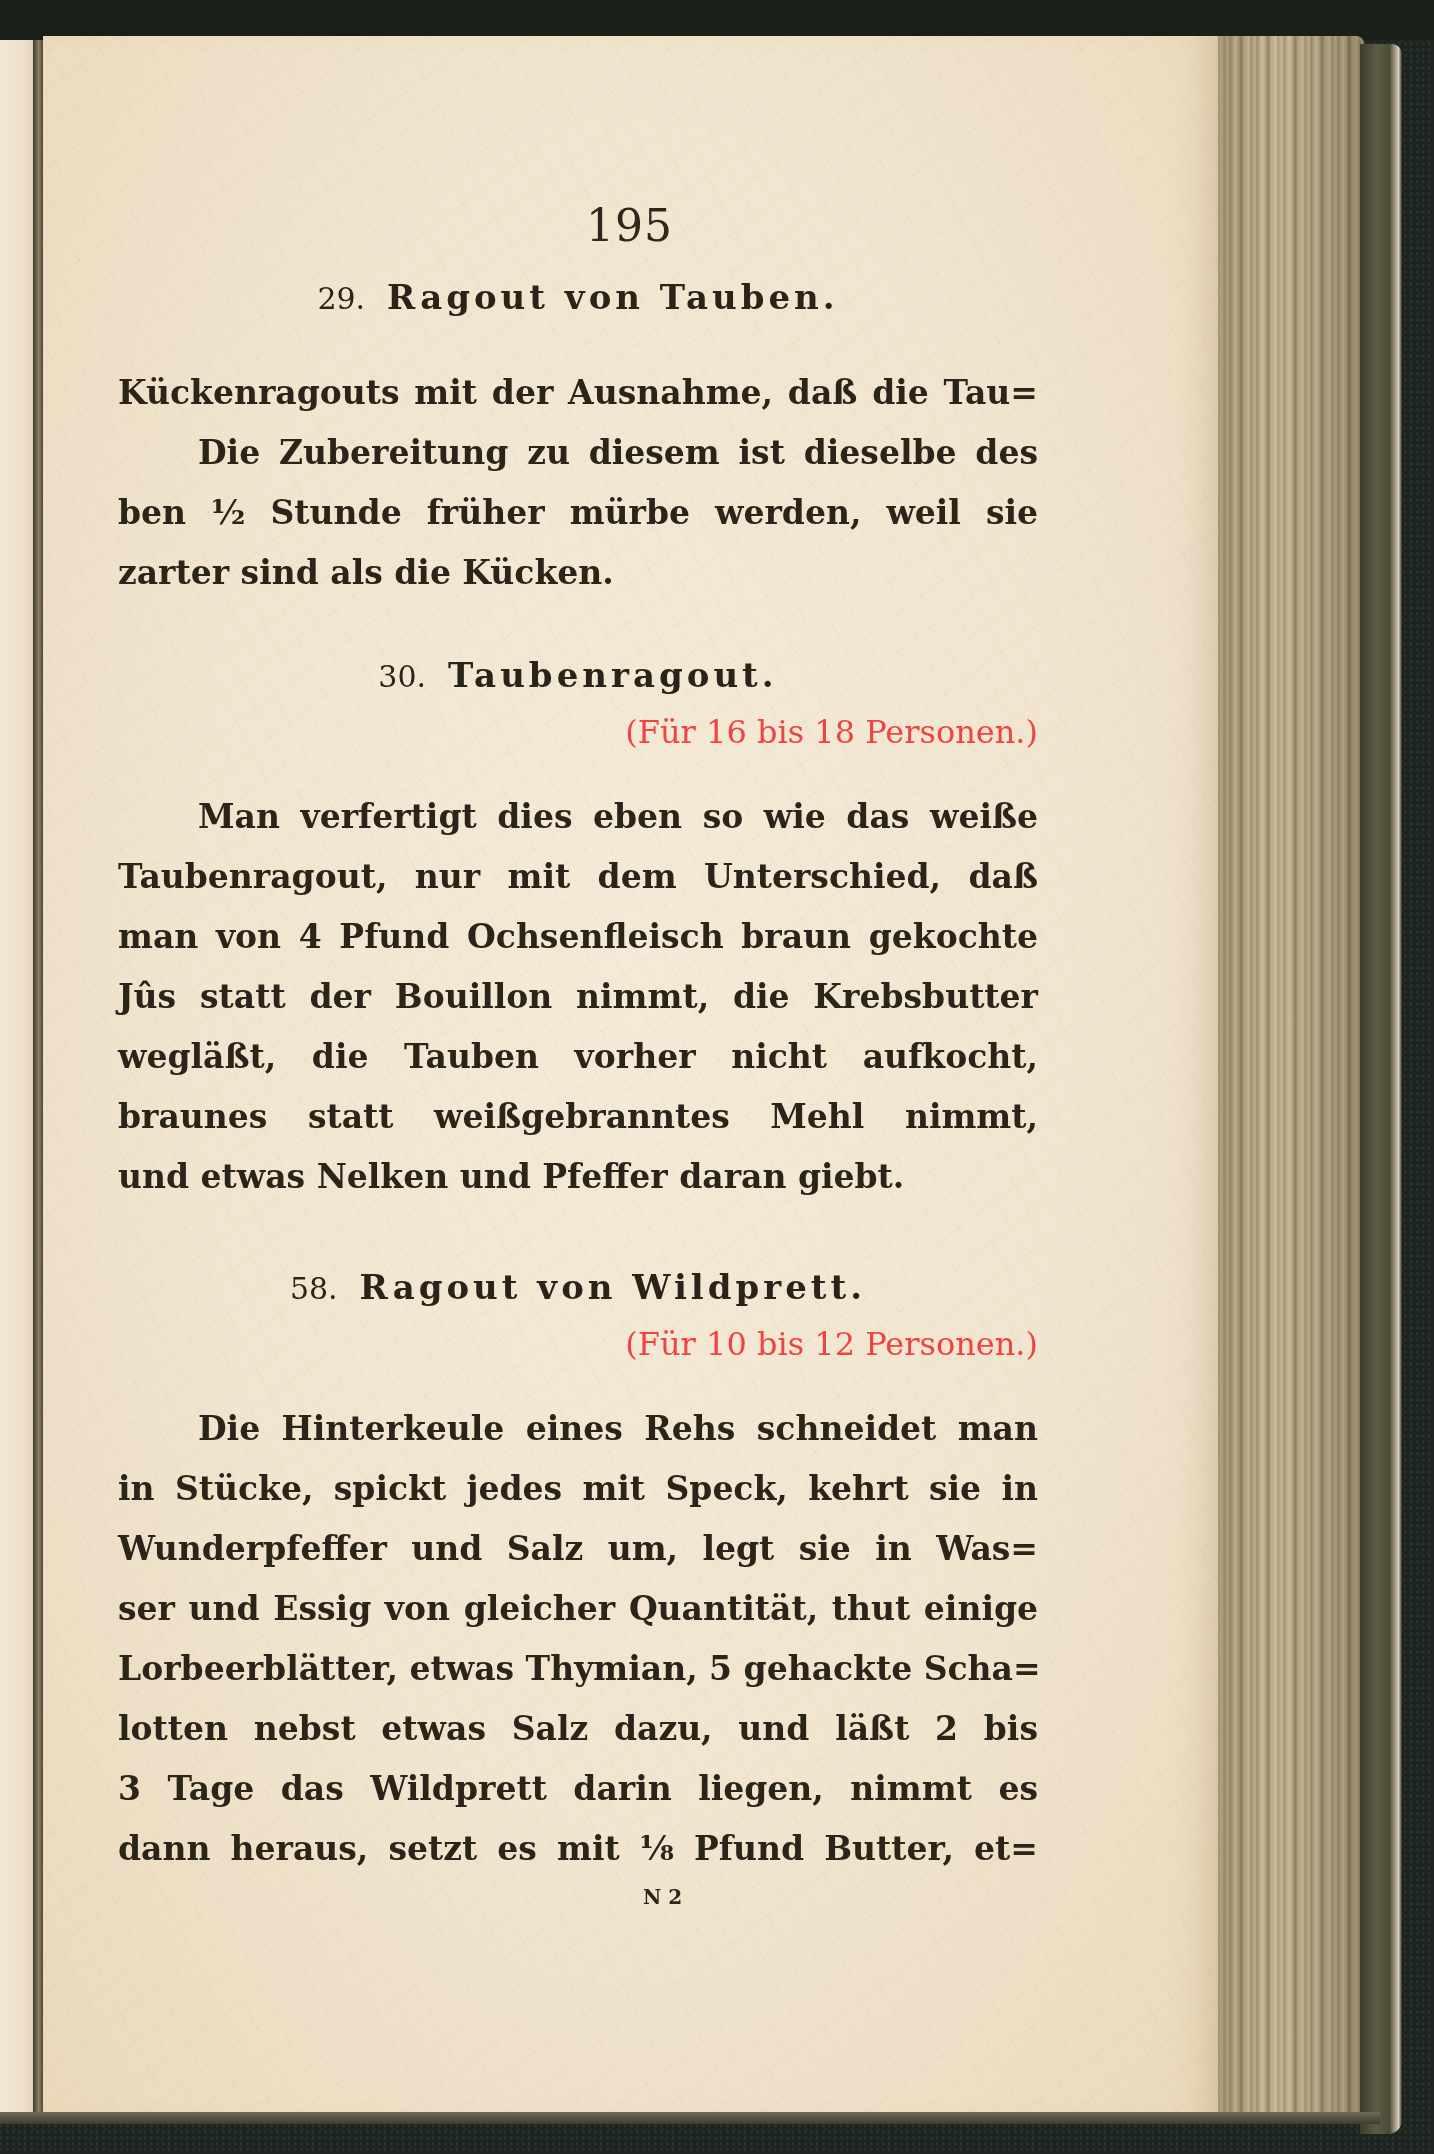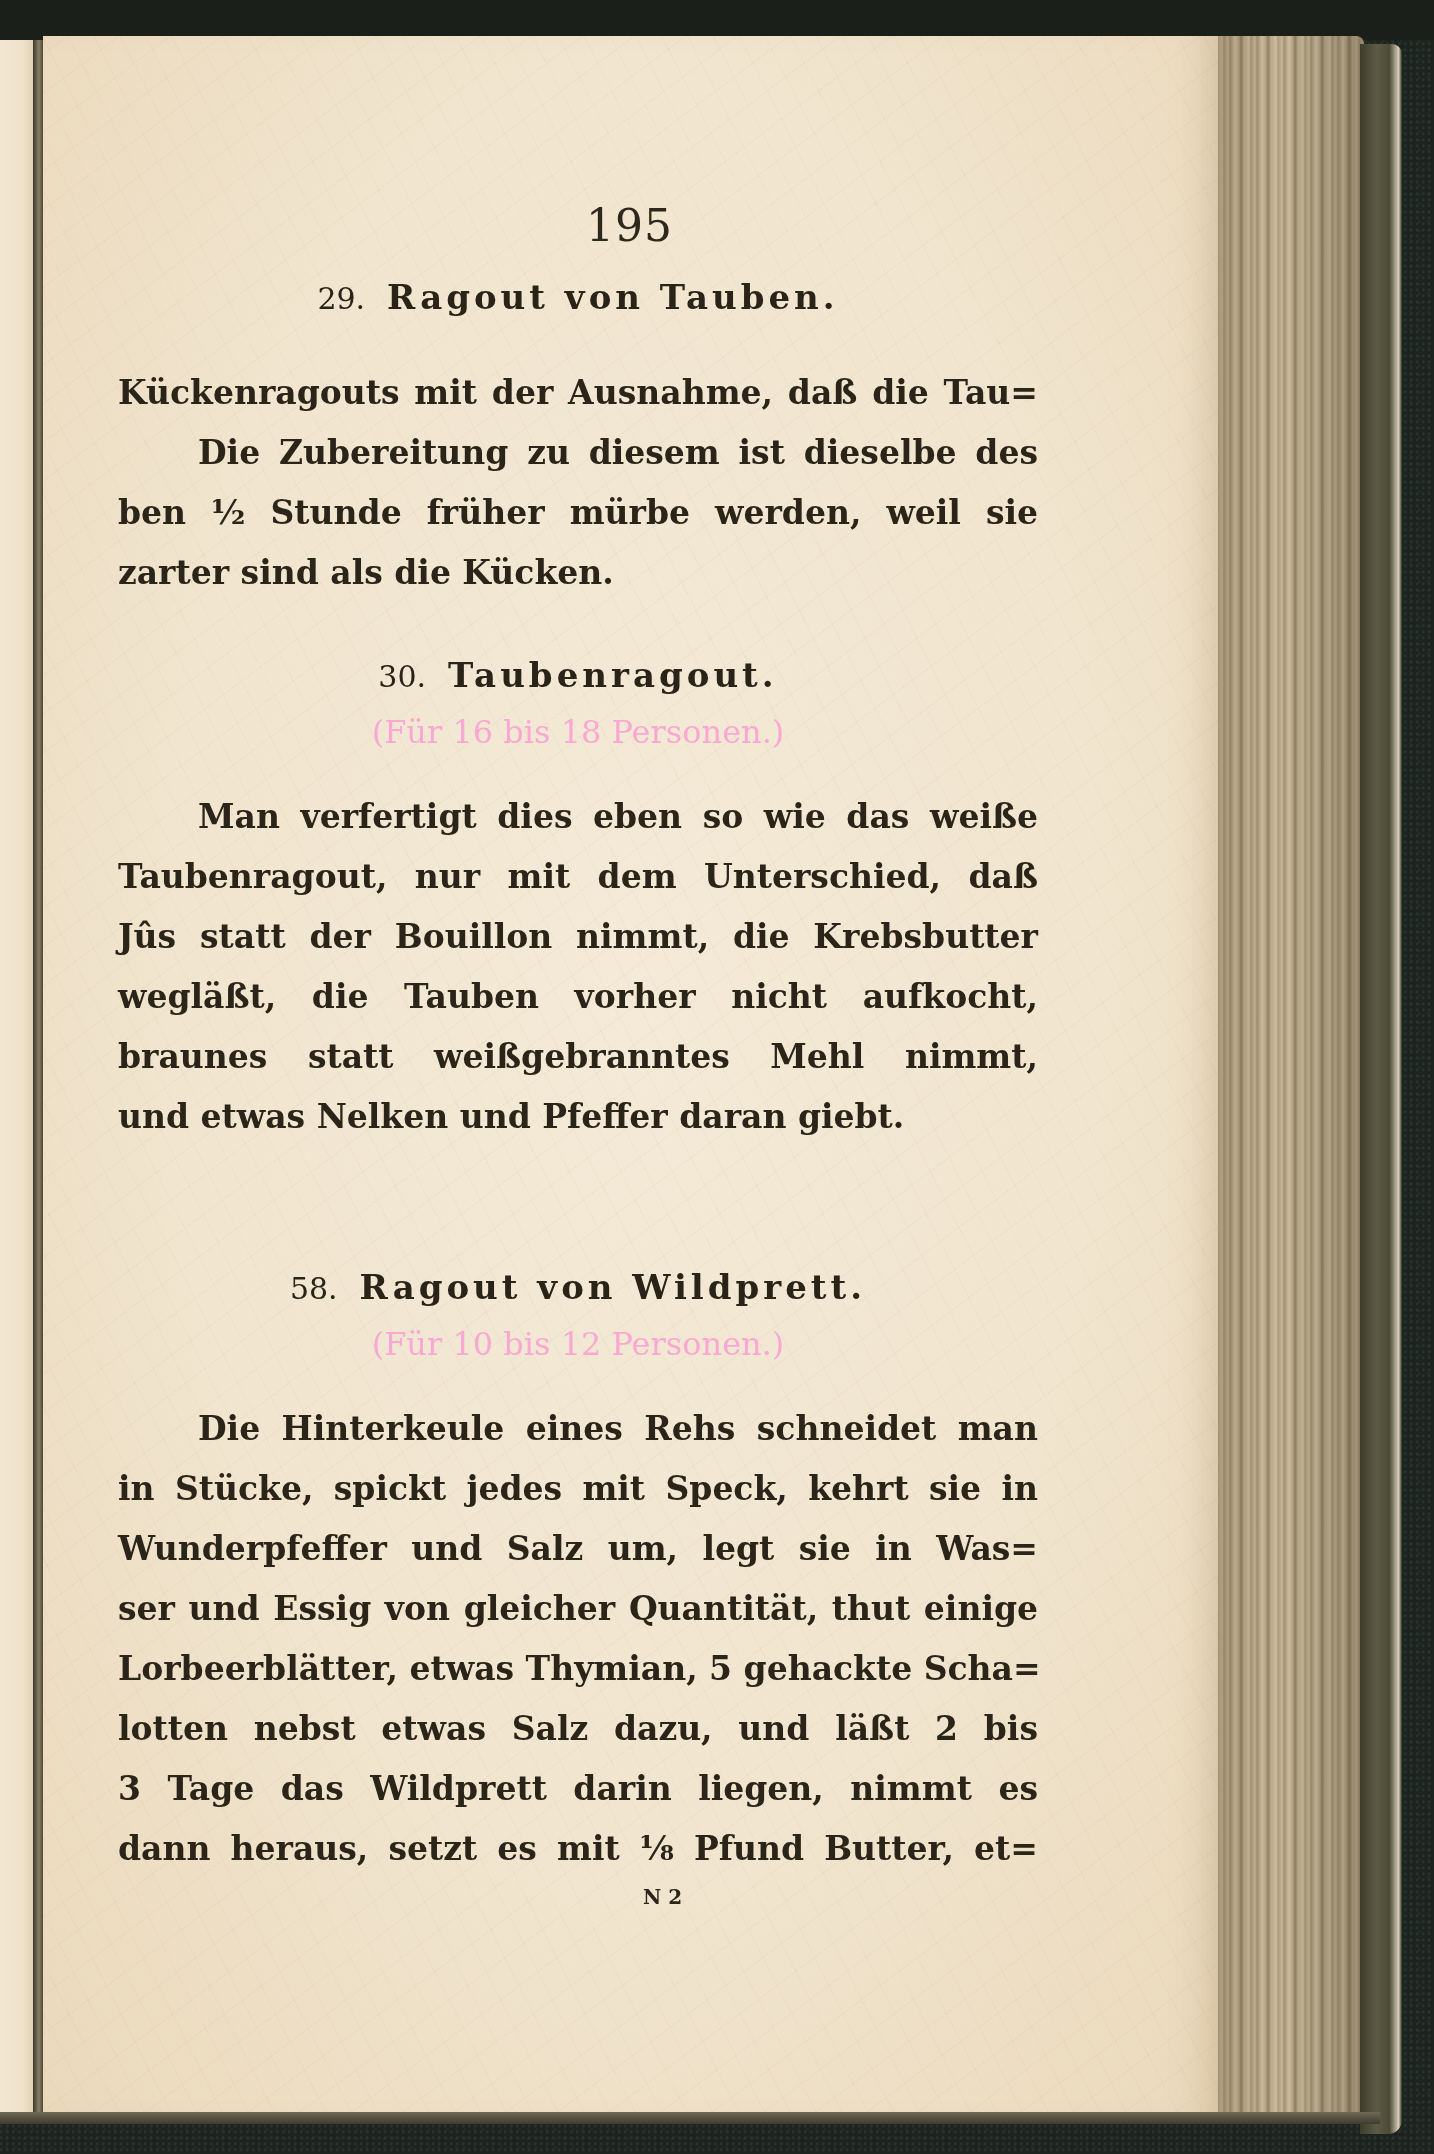--- a/index.html
+++ b/index.html
@@ -124,23 +124,23 @@
     .heading .num {
       font-weight: normal;
       letter-spacing: 0;
       margin-right: 22px;
       font-size: 30px;
     }
     .subheading {
       position: absolute;
       width: 920px;
       left: 0;
-      text-align: center;
+      text-align: right;
       font-size: 32px;
-      color: #f9a8d4;
+      color: #ef4444;
     }
 
     .para {
       position: absolute;
       left: 0;
       width: 920px;
     }
     .line {
       display: block;
       height: 60px;
@@ -189,20 +189,21 @@
     <span class="line last">zarter sind als die Kücken.</span>
   </div>
 
   <div class="heading" style="top:460px;">
     <span class="num">30.</span><span>Taubenragout.</span>
   </div>
   <div class="subheading" style="top:518px;">(Für 16 bis 18 Personen.)</div>
   <div class="para" style="top:592px;">
     <span class="line indent">Man verfertigt dies eben so wie das weiße</span>
     <span class="line">Taubenragout, nur mit dem Unterschied, daß</span>
+    <span class="line">man von 4 Pfund Ochsenfleisch braun gekochte</span>
     <span class="line">Jûs statt der Bouillon nimmt, die Krebsbutter</span>
     <span class="line">wegläßt, die Tauben vorher nicht aufkocht,</span>
     <span class="line">braunes statt weißgebranntes Mehl nimmt,</span>
     <span class="line last">und etwas Nelken und Pfeffer daran giebt.</span>
   </div>
 
   <div class="heading" style="top:1072px;">
     <span class="num">58.</span><span>Ragout von Wildprett.</span>
   </div>
   <div class="subheading" style="top:1130px;">(Für 10 bis 12 Personen.)</div>

